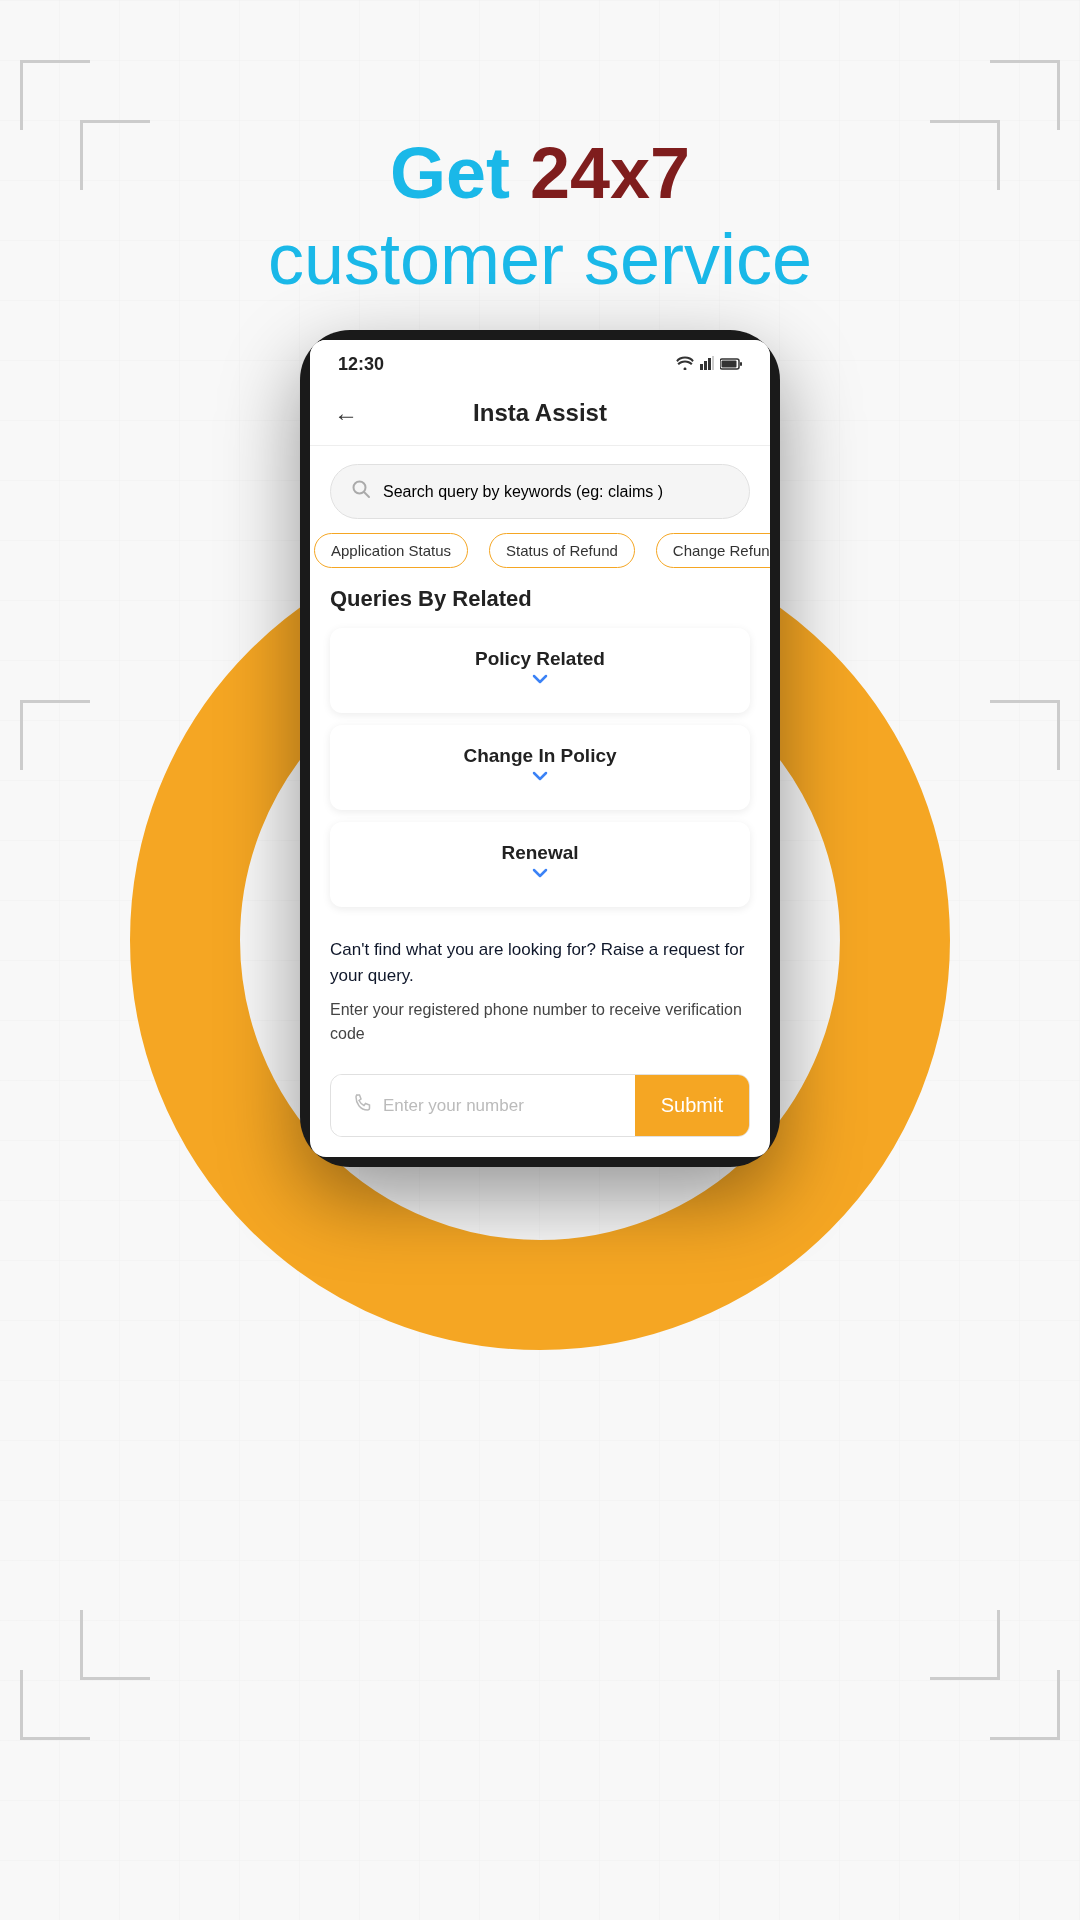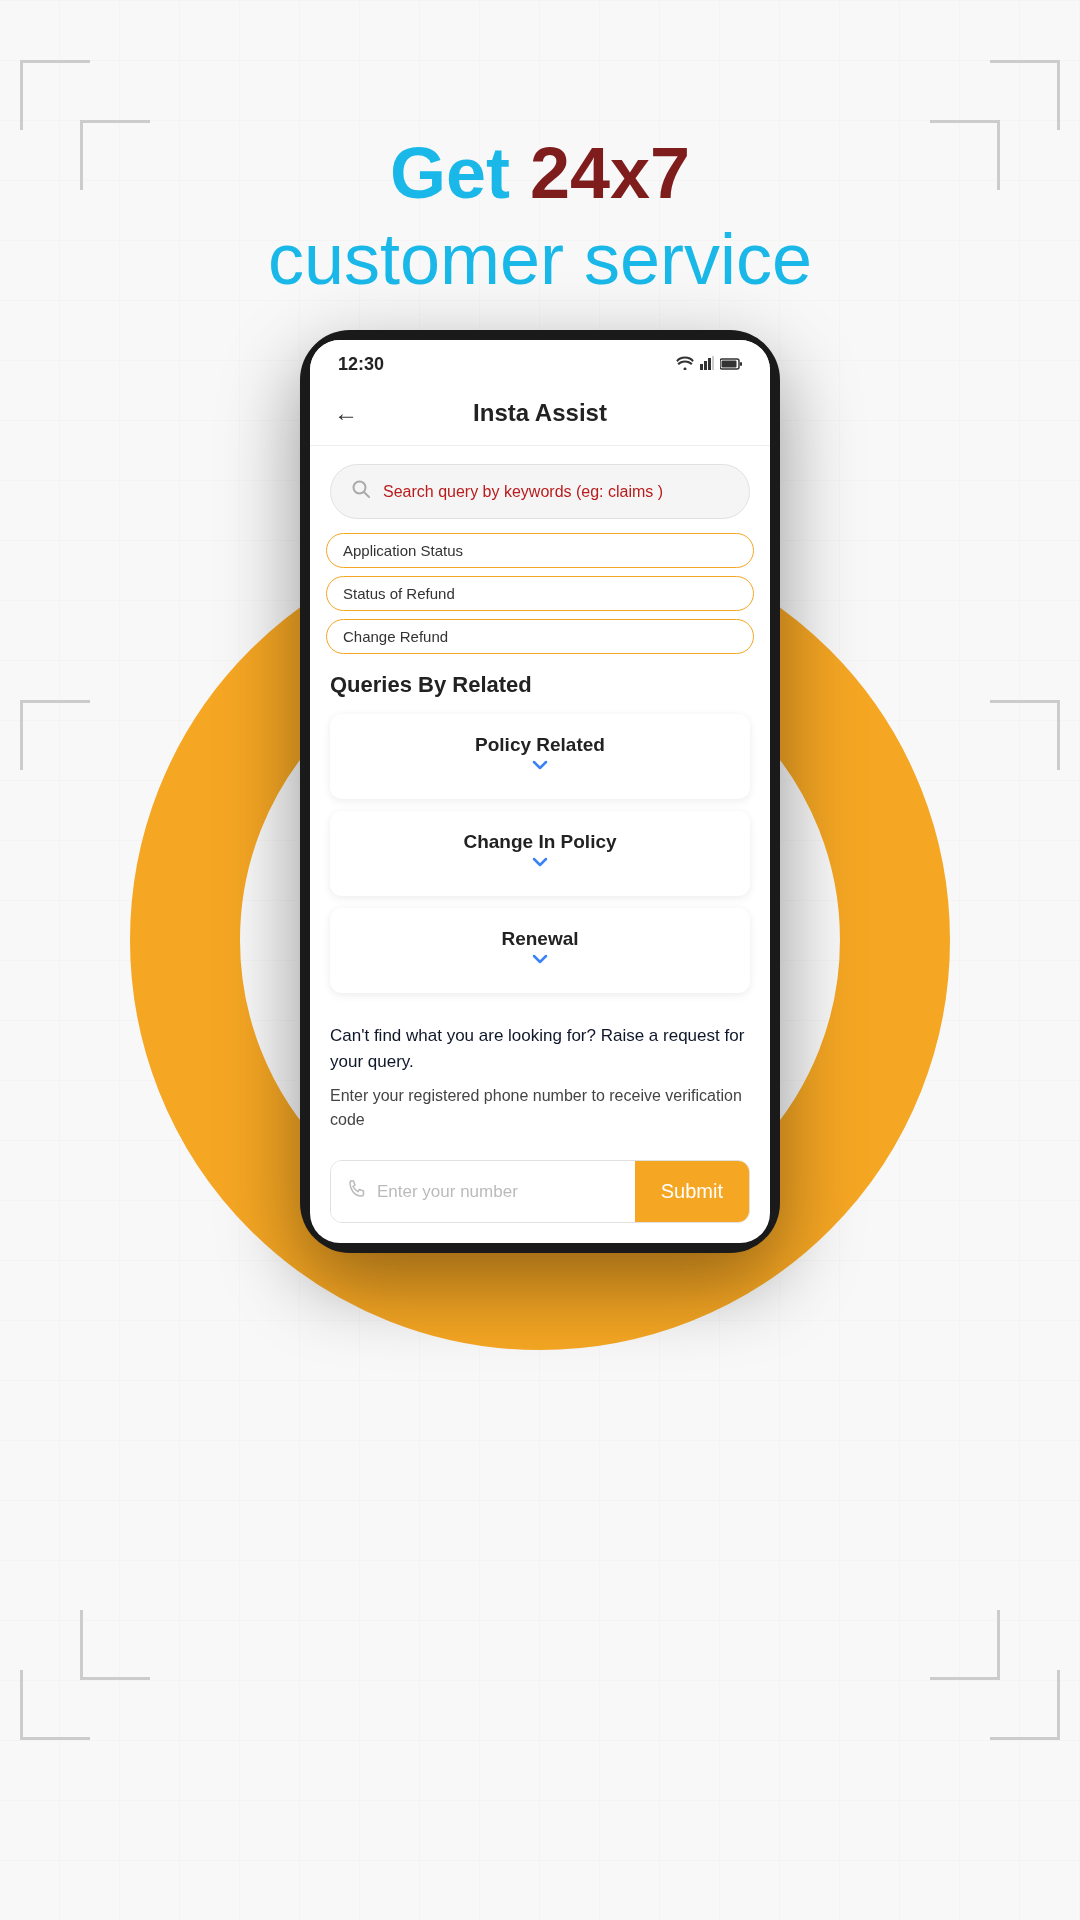--- a/index.html
+++ b/index.html
@@ -95,21 +95,21 @@
     .phone {
       width: 480px;
       background: #1a1a1a;
       border-radius: 50px;
       padding: 10px;
       box-shadow: 0 30px 80px rgba(0,0,0,0.4);
     }
 
     .phone-inner {
       background: #fff;
-      border-radius: 30px;
+      border-radius: 16px;
       overflow: hidden;
     }
 
     
     .status-bar {
       background: #fff;
       padding: 14px 28px 8px;
       display: flex;
       justify-content: space-between;
       align-items: center;
@@ -164,30 +164,29 @@
     }
 
     .search-icon {
       font-size: 18px;
       color: #aaa;
       margin-right: 12px;
     }
 
     .search-input-placeholder {
       font-size: 16px;
-      color: #b91c1c;
+      color: #000000;
     }
 
     
     .tags-row {
       display: flex;
-      gap: 8px;
-      padding: 0 16px 18px;
+      gap: 21px;
+      padding: 0 4px 18px;
       overflow: hidden;
-      flex-direction: column;
     }
 
     .tag-chip {
       border: 1.5px solid #f5a623;
       border-radius: 20px;
       padding: 8px 16px;
       font-size: 15px;
       color: #333;
       white-space: nowrap;
       background: #fff;
@@ -250,20 +249,21 @@
     }
 
     
     .phone-input-row {
       margin: 14px 20px 20px;
       display: flex;
       gap: 8px;
       border: 1.5px solid #e0e0e0;
       border-radius: 12px;
       overflow: hidden;
+      padding-left: 6px;
     }
 
     .phone-input-field {
       flex: 1;
       padding: 18px 16px;
       font-size: 17px;
       color: #bbb;
       background: #fff;
       border: none;
       outline: none;

